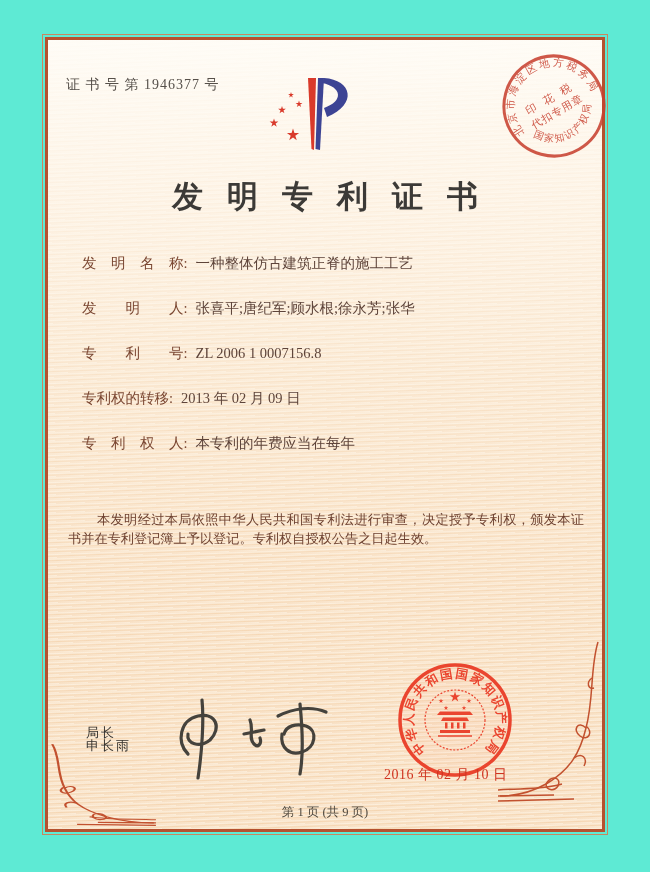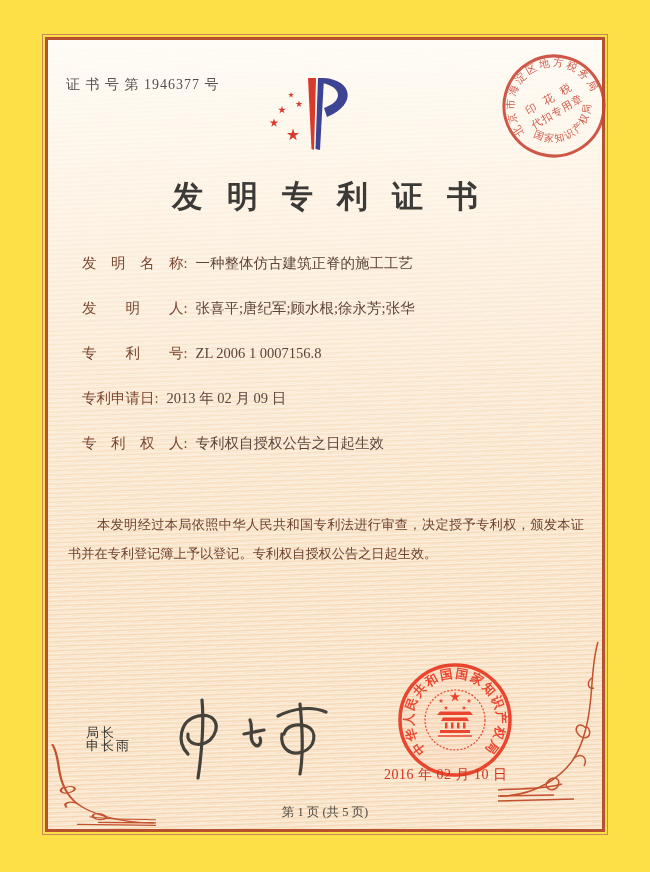--- a/index.html
+++ b/index.html
@@ -1,18 +1,18 @@
 <!DOCTYPE html>
 <html><head>
 <meta charset="utf-8">
 <style>
   html,body{margin:0;padding:0;}
   .page{
     width:650px;height:872px;position:relative;overflow:hidden;
-    background:#fde047;
+    background:#5eead4;
     font-family:"Liberation Serif","DejaVu Serif",serif;
   }
   .frame-outer{
     position:absolute;left:42px;top:34px;width:566px;height:801px;
     border:1px solid #c8875f;padding:2px;box-sizing:border-box;z-index:1;
   }
   .frame-inner{
     width:100%;height:100%;box-sizing:border-box;
     border:3px solid #b5512e;
     background:
@@ -24,21 +24,21 @@
   .cert-no{left:66px;top:76px;font-size:14px;letter-spacing:1px;color:#56504a;}
   .title{
     left:0;top:176px;width:650px;text-align:center;font-weight:700;
     font-size:31px;letter-spacing:24px;color:#3c3a37;transform:translateX(12px);
   }
   .field{left:82px;font-size:14.5px;white-space:nowrap;}
   .field .label{color:#7a4631;}
   .field .value{color:#5e443a;margin-left:8px;}
   .f0{top:254px}.f1{top:299px}.f2{top:344px}.f3{top:389px}.f4{top:434px}.f5{top:479px}
   .body-text{left:68px;top:510px;width:516px;color:#6d4130;
-    font-size:13.2px;line-height:29px;text-align:justify;}
+    font-size:13.2px;line-height:19px;text-align:justify;}
   .body-text p{margin:0;text-indent:2.2em;}
   .signer{left:86px;font-family:"Liberation Sans","DejaVu Sans",sans-serif;
     font-size:13px;color:#34312d;letter-spacing:2px;}
   .signer-title{top:724px}.signer-name{top:737px}
   .seal-date{left:384px;top:766px;font-size:14px;color:#cf3420;letter-spacing:0.5px;
     z-index:5;white-space:nowrap;}
   .footer{left:42px;top:804px;width:566px;text-align:center;font-size:12.5px;color:#4f483e;}
   svg{display:block;}
   .logo{left:264px;top:70px;}
   .tax-stamp{left:492px;top:44px;opacity:.87;}
@@ -93,24 +93,24 @@
   <div class="abs field f0">
     <span class="label">发　明　名　称:</span><span class="value">一种整体仿古建筑正脊的施工工艺</span>
   </div>
   <div class="abs field f1">
     <span class="label">发　　明　　人:</span><span class="value">张喜平;唐纪军;顾水根;徐永芳;张华</span>
   </div>
   <div class="abs field f2">
     <span class="label">专　　利　　号:</span><span class="value">ZL 2006 1 0007156.8</span>
   </div>
   <div class="abs field f3">
-    <span class="label">专利申请日:</span><span class="value">2013 年 02 月 09 日</span>
+    <span class="label">专利权的转移:</span><span class="value">2013 年 02 月 09 日</span>
   </div>
   <div class="abs field f4">
-    <span class="label">专　利　权　人:</span><span class="value">专利权自授权公告之日起生效</span>
+    <span class="label">专　利　权　人:</span><span class="value">本专利的年费应当在每年</span>
   </div>
 
   <div class="abs body-text">
     <p>本发明经过本局依照中华人民共和国专利法进行审查，决定授予专利权，颁发本证书并在专利登记簿上予以登记。专利权自授权公告之日起生效。</p>
   </div>
 
   <div class="abs signer signer-title">局长</div>
   <div class="abs signer signer-name">申长雨</div>
 
   <svg class="abs signature" width="195" height="100" viewBox="0 0 195 100">
@@ -168,15 +168,15 @@
       <path d="M 102,4 C 94,30 98,60 90,90 C 84,115 74,132 50,146 C 34,155 18,158 4,158"></path>
       <path d="M 90,90 C 82,82 76,92 84,98 C 92,104 98,94 90,88"></path>
       <path d="M 50,146 C 56,136 66,140 62,148 C 58,154 50,152 50,146"></path>
       <path d="M 78,120 C 86,114 92,120 88,128"></path>
       <path d="M 2,152 C 26,150 46,152 66,146"></path>
       <path d="M 2,158 L 58,157"></path>
       <path d="M 2,163 L 78,161"></path>
     </g>
   </svg>
 
-  <div class="abs footer">第 1 页 (共 5 页)</div>
+  <div class="abs footer">第 1 页 (共 9 页)</div>
 
 </div>
 
 </body></html>

